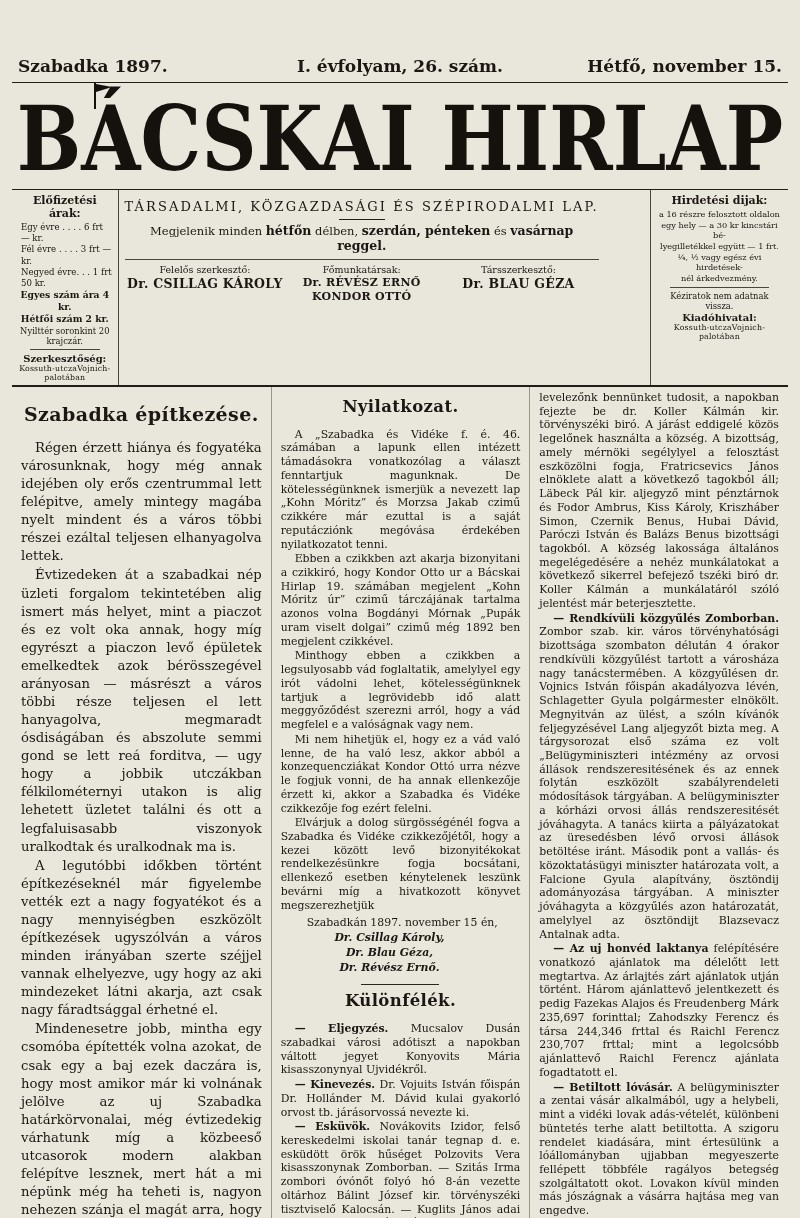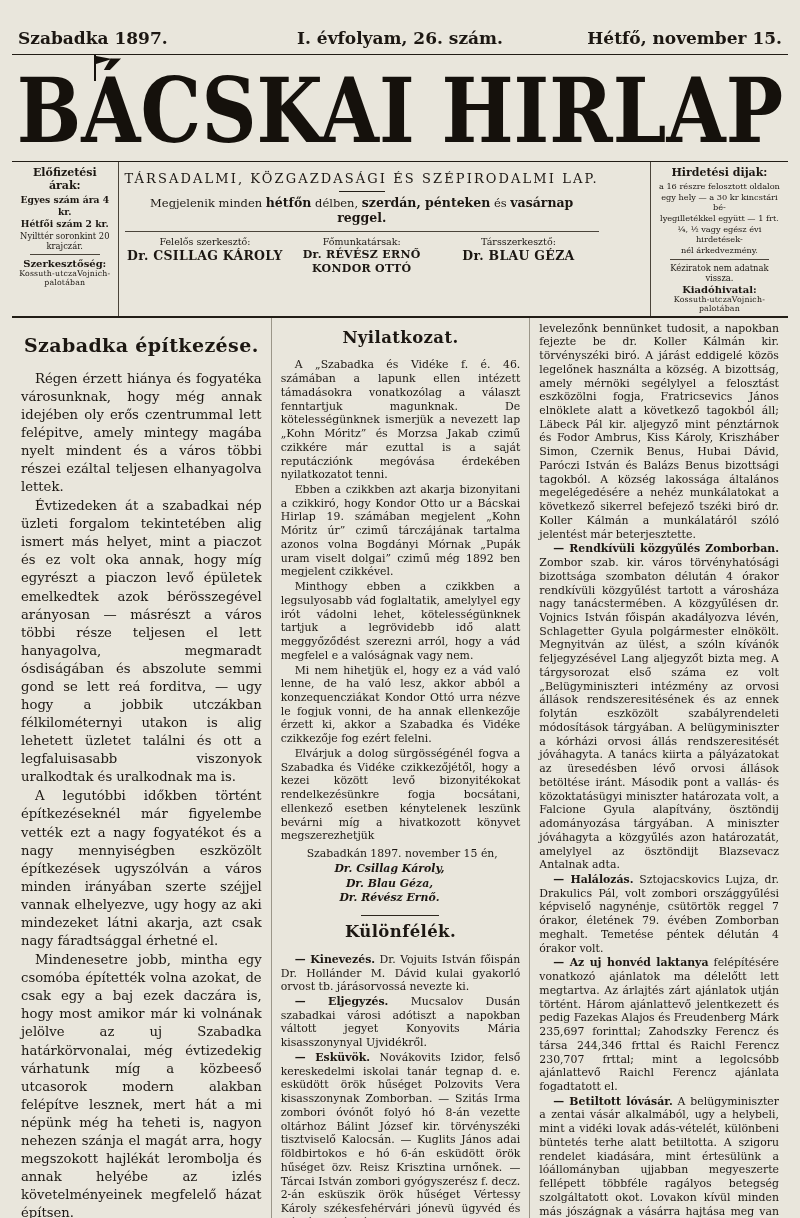--- a/index.html
+++ b/index.html
@@ -1,20 +1,20 @@
 <!DOCTYPE html>
 <html lang="hu"><head>
 <meta charset="utf-8">
 <style>
   * { margin:0; padding:0; box-sizing:border-box; }
   html, body { background:#d9d6cc; }
   body { font-family:"DejaVu Serif", serif; color:#1c1712; }
   .page { width:800px; min-height:1218px; margin:0 auto; background:#e9e6dc; padding:28px 8px 16px; position:relative; }
 
-  .topbar { display:flex; align-items:center; padding:0 10px; font-weight:bold; font-size:17px; }
+  .topbar { display:flex; align-items:center; padding:0 10px; font-weight:bold; font-size:17px;margin-top:28px; }
   .topbar span { flex:1; }
   .tb-center { text-align:center; }
   .tb-right { text-align:right; }
   .toprule { border-top:1.5px solid #221d16; margin:6px 4px 0; }
 
   .masthead-wrap { position:relative; padding-top:2px; }
   .masthead-svg { display:block; width:100%; height:102px; }
   .masthead-text { font-family:"DejaVu Serif", serif; font-weight:bold; font-size:92px; fill:#15110c; }
   .flag-icon { position:absolute; left:84px; top:0px; }
 
@@ -74,20 +74,25 @@
     </svg>
     <svg class="masthead-svg" viewBox="0 0 800 102">
       <text x="400" y="86" text-anchor="middle" textLength="782" lengthAdjust="spacingAndGlyphs" class="masthead-text">BÁCSKAI HIRLAP</text>
     </svg>
   </div>
 
   <section class="info">
 
     <div class="info-left">
       <div class="box-title">Előfizetési árak:</div>
+      <div class="prices">
+          <div class="ln">Egy évre . . . .  6 frt — kr.</div>
+          <div class="ln">Fél évre . . . .  3 frt — kr.</div>
+          <div class="ln">Negyed évre. . .  1 frt 50 kr.</div>
+        </div>
       <div class="boldlines">
           <div class="ln">Egyes szám ára 4 kr.</div>
           <div class="ln">Hétfői szám 2 kr.</div>
         </div>
       <div class="note">Nyilttér soronkint 20 krajczár.</div>
       <div class="mini-rule"></div>
       <div class="office-label">Szerkesztőség:</div>
       <div class="office-value">Kossuth-utczaVojnich-palotában</div>
     </div>
 
@@ -143,26 +148,25 @@
         <p class="bp">Ebben a czikkben azt akarja bizonyitani a czikkiró, hogy Kondor Otto ur a Bácskai Hirlap 19. számában megjelent „Kohn Móritz úr” czimű tárczájának tartalma azonos volna Bogdányi Mórnak „Pupák uram viselt dolgai” czimű még 1892 ben megjelent czikkével.</p>
         <p class="bp">Minthogy ebben a czikkben a legsulyosabb vád foglaltatik, amelylyel egy irót vádolni lehet, kötelességünknek tartjuk a legrövidebb idő alatt meggyőződést szerezni arról, hogy a vád megfelel e a valóságnak vagy nem.</p>
         <p class="bp">Mi nem hihetjük el, hogy ez a vád való lenne, de ha való lesz, akkor abból a konzequencziákat Kondor Ottó urra nézve le fogjuk vonni, de ha annak ellenkezője érzett ki, akkor a Szabadka és Vidéke czikkezője fog ezért felelni.</p>
         <p class="bp">Elvárjuk a dolog sürgösségénél fogva a Szabadka és Vidéke czikkezőjétől, hogy a kezei között levő bizonyitékokat rendelkezésünkre fogja bocsátani, ellenkező esetben kénytelenek leszünk bevárni míg a hivatkozott könyvet megszerezhetjük</p>
         <p class="dateline">Szabadkán 1897. november 15 én,</p>
         <p class="sig">Dr. Csillag Károly,</p>
         <p class="sig">Dr. Blau Géza,</p>
         <p class="sig">Dr. Révész Ernő.</p>
         <div class="rule"></div>
         <h2 class="art-title">Különfélék.</h2>
+        <p class="bp"><span class="lead">— Eljegyzés.</span> Mucsalov Dusán szabadkai városi adótiszt a napokban váltott jegyet Konyovits Mária kisasszonynyal Ujvidékről.</p>
         <p class="bp"><span class="lead">— Kinevezés.</span> Dr. Vojuits István főispán Dr. Hollánder M. Dávid kulai gyakorló orvost tb. járásorvossá nevezte ki.</p>
-        <p class="bp"><span class="lead">— Eljegyzés.</span> Mucsalov Dusán szabadkai városi adótiszt a napokban váltott jegyet Konyovits Mária kisasszonynyal Ujvidékről.</p>
         <p class="bp"><span class="lead">— Esküvök.</span> Novákovits Izidor, felső kereskedelmi iskolai tanár tegnap d. e. esküdött örök hűséget Polzovits Vera kisasszonynak Zomborban. — Szitás Irma zombori óvónőt folyó hó 8-án vezette oltárhoz Bálint József kir. törvényszéki tisztviselő Kalocsán. — Kuglits János adai földbirtokos e hó 6-án esküdött örök hűséget özv. Reisz Krisztina urnőnek. — Tárcai István zombori gyógyszerész f. decz. 2-án esküszik örök hűséget Vértessy Károly székesfehérvári jónevü ügyvéd és iró bájos leányának, Ilonka kisasszonynak.</p>
       </div>
     <div class="col col-sm">
         <p class="bp ni">levelezőnk bennünket tudosit, a napokban fejezte be dr. Koller Kálmán kir. törvényszéki biró. A járást eddigelé közös legelőnek használta a község. A bizottság, amely mérnöki segélylyel a felosztást eszközölni fogja, Fratricsevics János elnöklete alatt a következő tagokból áll; Läbeck Pál kir. aljegyző mint pénztárnok és Fodor Ambrus, Kiss Károly, Kriszháber Simon, Czernik Benus, Hubai Dávid, Paróczi István és Balázs Benus bizottsági tagokból. A község lakossága általános megelégedésére a nehéz munkálatokat a következő sikerrel befejező tszéki biró dr. Koller Kálmán a munkálatáról szóló jelentést már beterjesztette.</p>
         <p class="bp"><span class="lead">— Rendkívüli közgyűlés Zomborban.</span> Zombor szab. kir. város törvényhatósági bizottsága szombaton délután 4 órakor rendkívüli közgyűlést tartott a városháza nagy tanácstermében. A közgyűlésen dr. Vojnics István főispán akadályozva lévén, Schlagetter Gyula polgármester elnökölt. Megnyitván az ülést, a szóln kívánók feljegyzésével Lang aljegyzőt bizta meg. A tárgysorozat első száma ez volt „Belügyminiszteri intézmény az orvosi állások rendszeresitésének és az ennek folytán eszközölt szabályrendeleti módosítások tárgyában. A belügyminiszter a kórházi orvosi állás rendszeresitését jóváhagyta. A tanács kiirta a pályázatokat az üresedésben lévő orvosi állások betöltése iránt. Második pont a vallás- és közoktatásügyi miniszter határozata volt, a Falcione Gyula alapítvány, ösztöndij adományozása tárgyában. A miniszter jóváhagyta a közgyűlés azon határozatát, amelylyel az ösztöndijt Blazsevacz Antalnak adta.</p>
-        <p class="bp"><span class="lead">— Halálozás.</span> Sztojacskovics Lujza, dr. Drakulics Pál, volt zombori országgyűlési képviselő nagynénje, csütörtök reggel 7 órakor, életének 79. évében Zomborban meghalt. Temetése péntek délután 4 órakor volt.</p>
         <p class="bp"><span class="lead">— Az uj honvéd laktanya</span> felépítésére vonatkozó ajánlatok ma délelőtt lett megtartva. Az árlajtés zárt ajánlatok utján történt. Három ajánlattevő jelentkezett és pedig Fazekas Alajos és Freudenberg Márk 235,697 forinttal; Zahodszky Ferencz és társa 244,346 frttal és Raichl Ferencz 230,707 frttal; mint a legolcsóbb ajánlattevő Raichl Ferencz ajánlata fogadtatott el.</p>
         <p class="bp"><span class="lead">— Betiltott lóvásár.</span> A belügyminiszter a zentai vásár alkalmából, ugy a helybeli, mint a vidéki lovak adás-vételét, különbeni büntetés terhe alatt betiltotta. A szigoru rendelet kiadására, mint értesülünk a lóállományban ujjabban megyeszerte fellépett többféle ragályos betegség szolgáltatott okot. Lovakon kívül minden más jószágnak a vásárra hajtása meg van engedve.</p>
       </div>
   </section>
 
 </div>
 
 </body></html>

